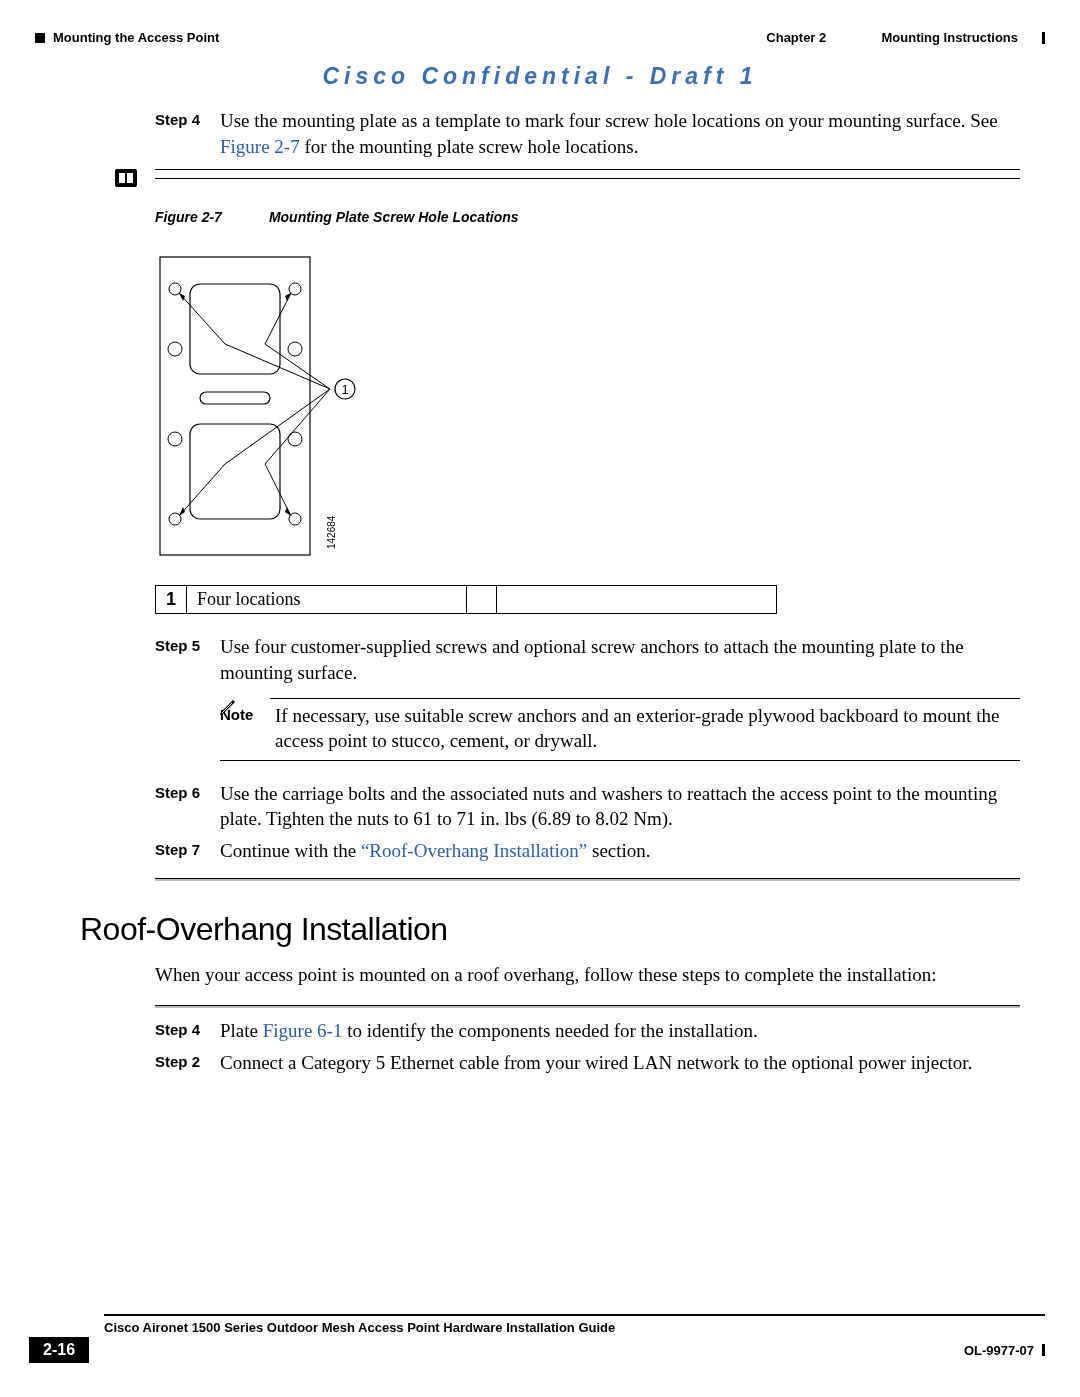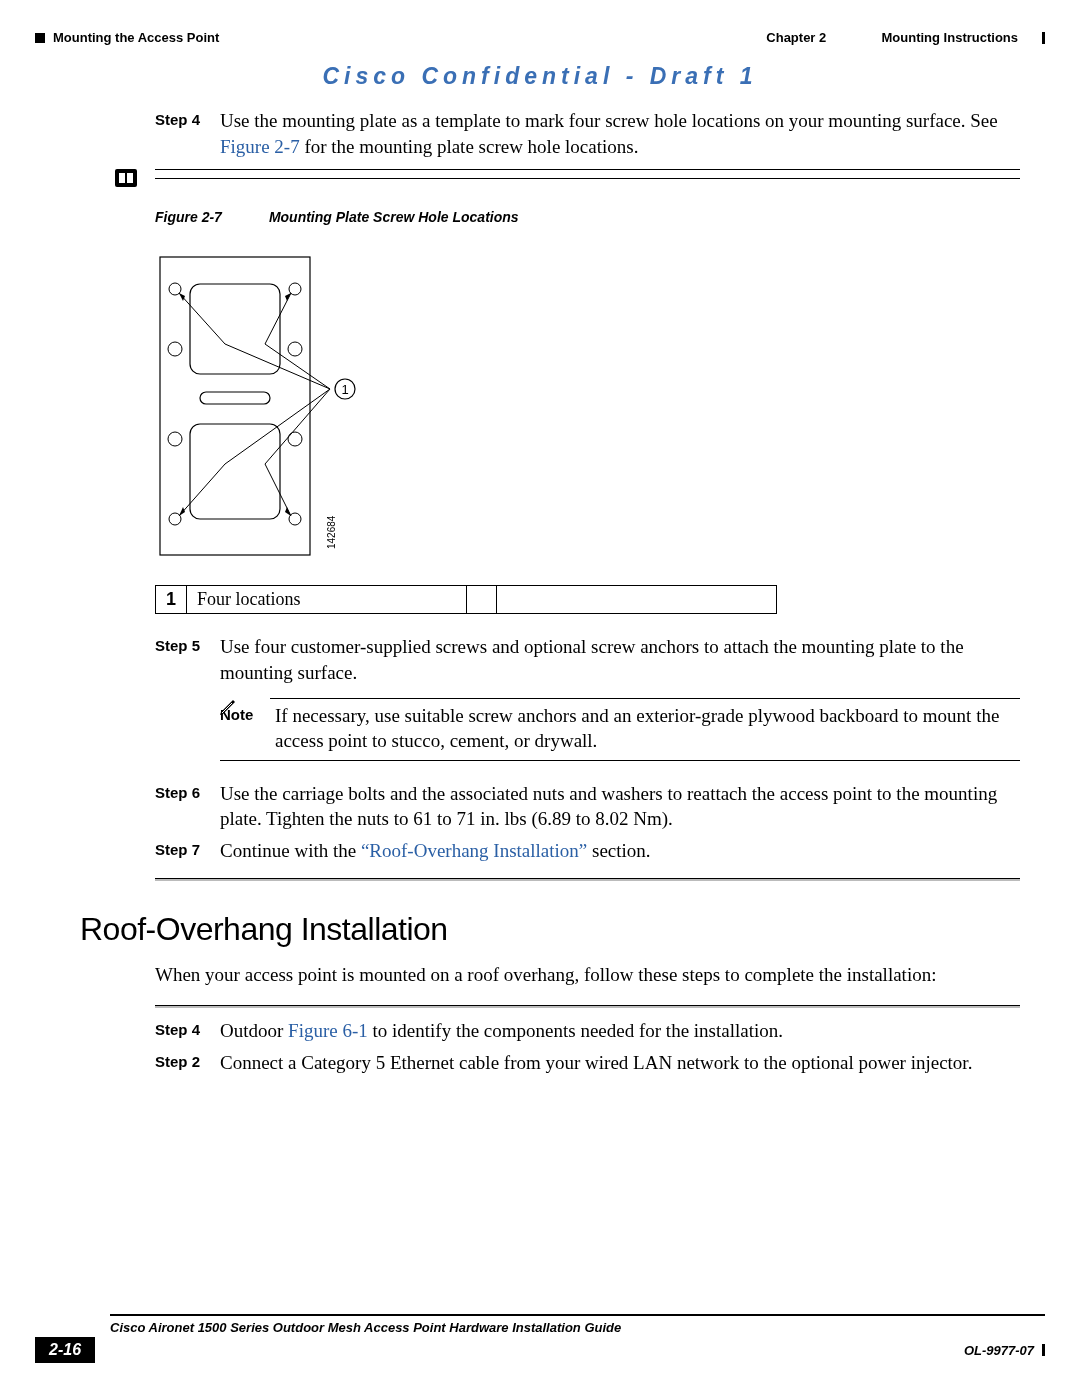--- a/index.html
+++ b/index.html
@@ -97,23 +97,22 @@
     font-family: Arial, Helvetica, sans-serif;
     font-weight: 500;
     font-size: 32px;
     letter-spacing: -0.5px;
     margin: 30px 0 14px -75px;
   }
 
   .footer {
     position: absolute;
     bottom: 34px;
-    left: 35px;
+    left: 29px;
     right: 35px;
-    font-style: italic;
   }
   .footer-title-row {
     display:flex;
     align-items:flex-start;
   }
   .footer-block-left {
     width:75px; flex-shrink:0;
   }
   .footer-title {
     flex:1;
@@ -279,21 +278,21 @@
 
   <h2 class="section-heading">Roof-Overhang Installation</h2>
 
   <div class="step-body" style="margin-bottom:18px;">When your access point is mounted on a roof overhang, follow these steps to complete the installation:</div>
 
   <hr style="border:none;height:3px;background:linear-gradient(#000 0 1px,#bbb 1px 3px);margin-bottom:10px;">
 
   <div class="step-row">
     <div class="step-label">Step 4</div>
     <div class="step-body">
-      <span>Outdoor </span><span class="link">Figure 6-1</span><span> to identify the components needed for the installation.</span>
+      <span>Plate </span><span class="link">Figure 6-1</span><span> to identify the components needed for the installation.</span>
     </div>
   </div>
 
   <div class="step-row" style="margin-top:4px;">
     <div class="step-label">Step 2</div>
     <div class="step-body">Connect a Category 5 Ethernet cable from your wired LAN network to the optional power injector.</div>
   </div>
 
 </div>
 

